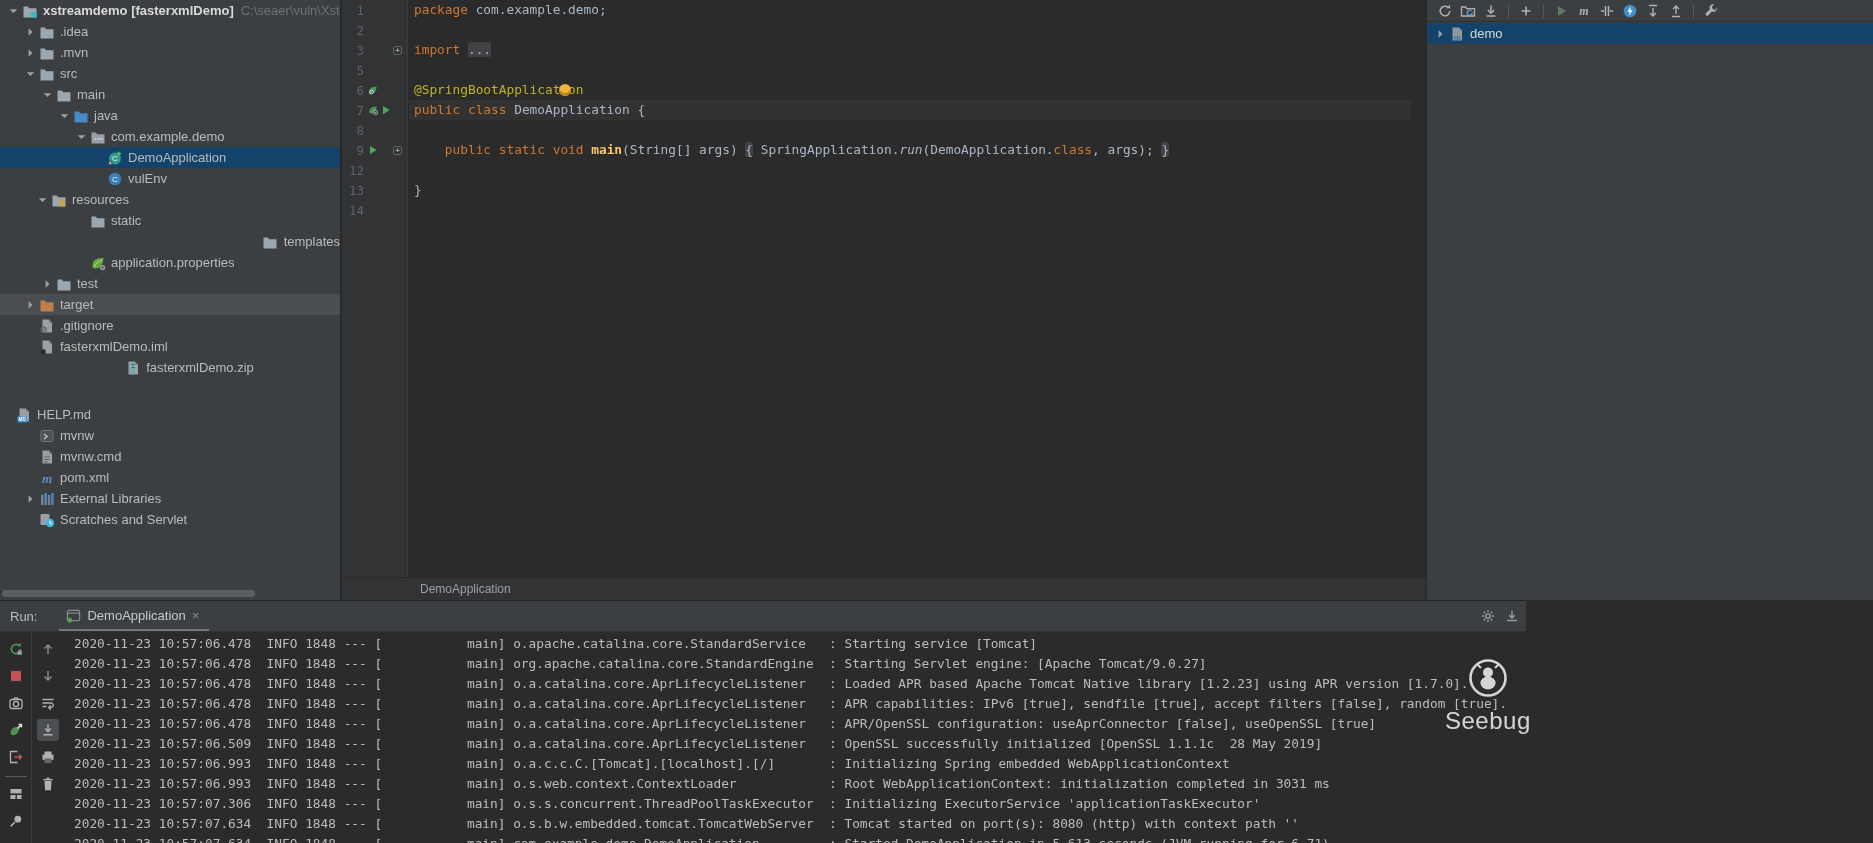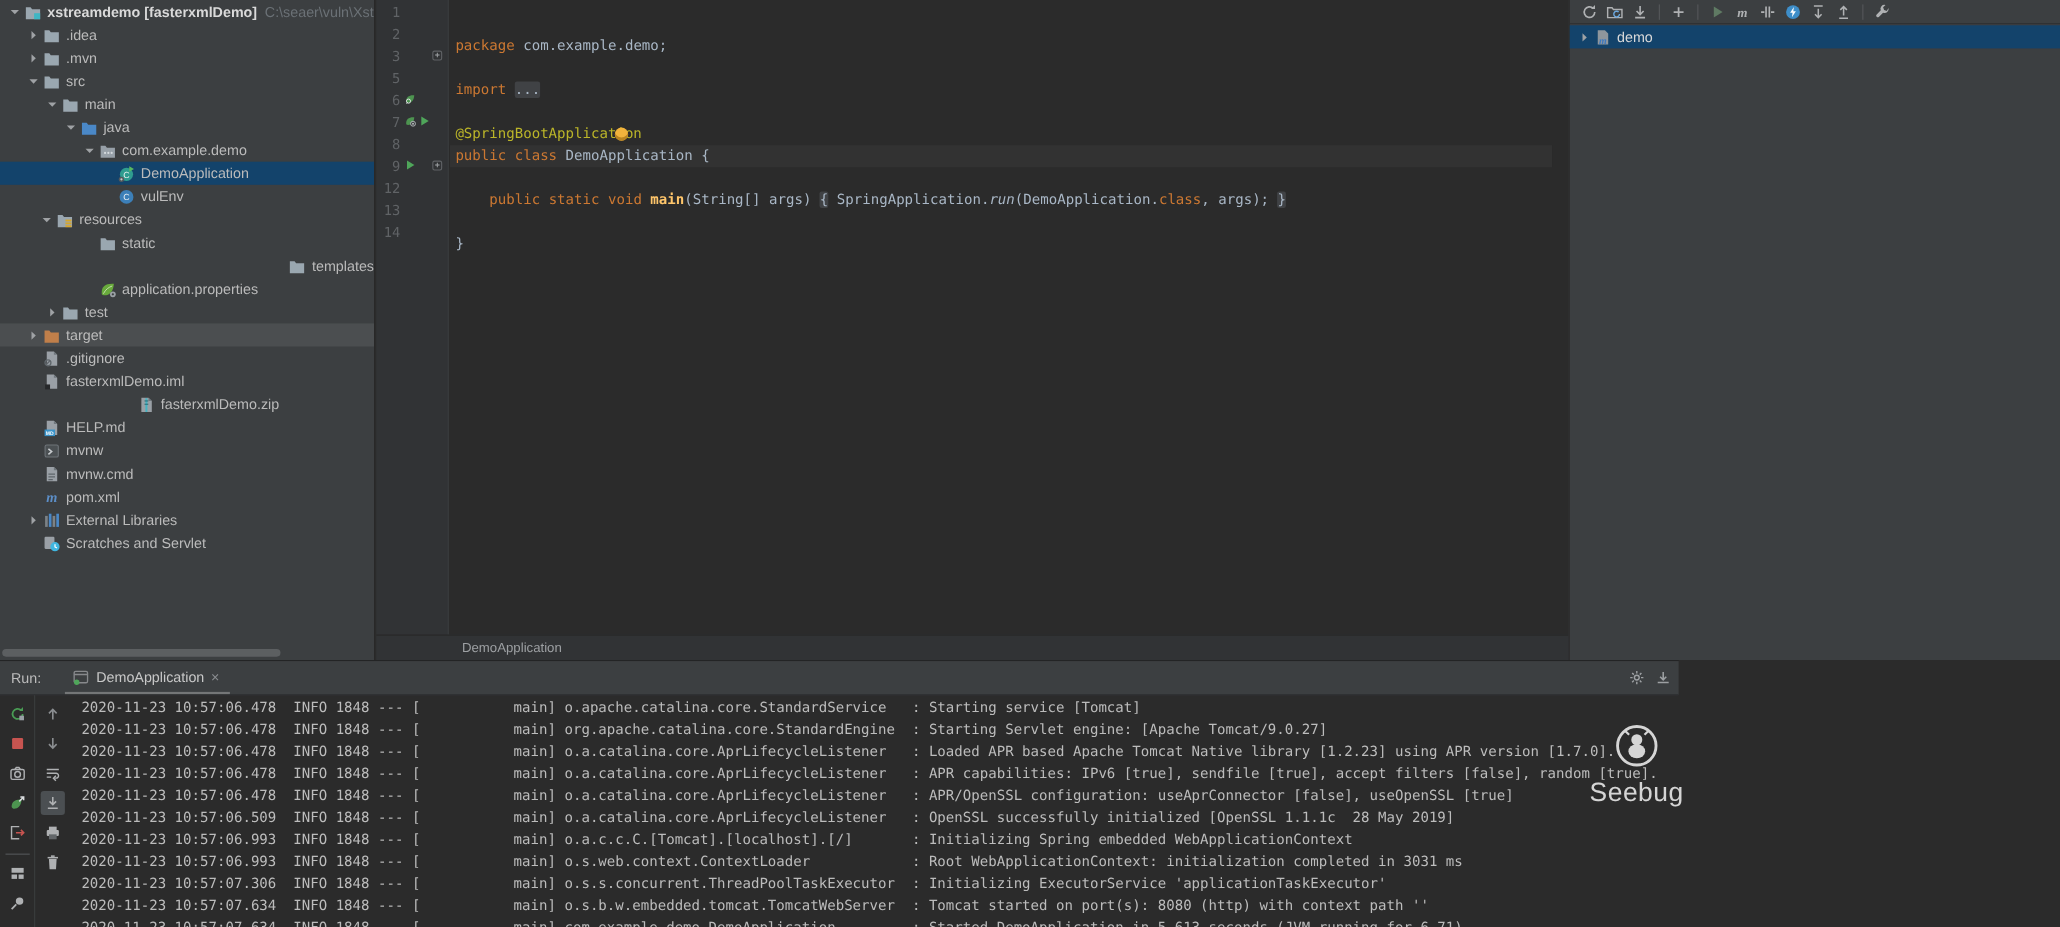--- a/index.html
+++ b/index.html
@@ -26,21 +26,21 @@
   
   #editor{position:absolute;left:342px;top:0;width:1084px;height:600px;background:#2b2b2b;}
   #gutter{position:absolute;left:0;top:0;width:66px;height:577px;background:#313335;
     border-right:1px solid #3a3d3f;}
   .g-row{height:20px;display:flex;align-items:center;}
   .g-num{width:22px;text-align:right;color:#606366;font:12.5px "DejaVu Sans Mono",monospace;}
   .g-icons{width:29px;display:flex;align-items:center;justify-content:flex-start;gap:1px;padding-left:3px;}
   .g-fold{width:12px;display:flex;align-items:center;}
   .fold-box{width:9px;height:9px;border:1px solid #606366;border-radius:2px;color:#9da0a3;
     font:bold 8px/7px "Liberation Sans",sans-serif;text-align:center;background:#313335;}
-  #code{position:absolute;left:67px;top:0;right:15px;height:577px;overflow:hidden;margin-top:32px;}
+  #code{position:absolute;left:67px;top:0;right:15px;height:577px;overflow:hidden;}
   .c-row{height:20px;white-space:pre;font:12.8px/20px "DejaVu Sans Mono",monospace;color:#a9b7c6;
     padding-left:5px;position:relative;}
   .c-row.current{background:#323232;}
   .tk-kw{color:#cc7832;}
   .tk-pl{color:#a9b7c6;}
   .tk-ann{color:#bbb529;}
   .tk-meth{color:#ffc66b;font-weight:bold;}
   .tk-it{font-style:italic;}
   .tk-fold{background:#404245;color:#a9b7c6;border-radius:2px;}
   #bulb{position:absolute;left:150px;top:4px;width:12px;height:12px;border-radius:50%;
@@ -316,21 +316,21 @@
             <svg width="16" height="16" viewBox="0 0 16 16">
               <path d="M3.5 1.5h6.5l3 3v10H3.5z" fill="#9aa0a6"></path>
               <path d="M10 1.5l3 3h-3z" fill="#70777d"></path>
               <rect x="7.2" y="2" width="1.8" height="12.5" fill="#45b3c2"></rect>
               <rect x="6.4" y="4" width="3.4" height="1" fill="#2b6f7a"></rect>
               <rect x="6.4" y="7" width="3.4" height="1" fill="#2b6f7a"></rect>
             </svg>
           </span>
           <span class="tree-label">fasterxmlDemo.zip</span>
         </div>
-        <div class="tree-row" style="padding-left: 23px;">
+        <div class="tree-row" style=" margin-top: 26px;">
           <span class="tree-chev"></span>
           <span class="tree-ico">
             <svg width="16" height="16" viewBox="0 0 16 16">
               <path d="M3.5 1.5h6.5l3 3v10H3.5z" fill="#9aa0a6"></path>
               <path d="M10 1.5l3 3h-3z" fill="#70777d"></path>
               <rect x="1.5" y="9.5" width="9.5" height="6" fill="#3a93c9"></rect>
               <text x="6.2" y="14.3" font-size="4.6" fill="#fff" text-anchor="middle" font-weight="bold" font-family="sans-serif">MD</text>
             </svg>
           </span>
           <span class="tree-label">HELP.md</span>

